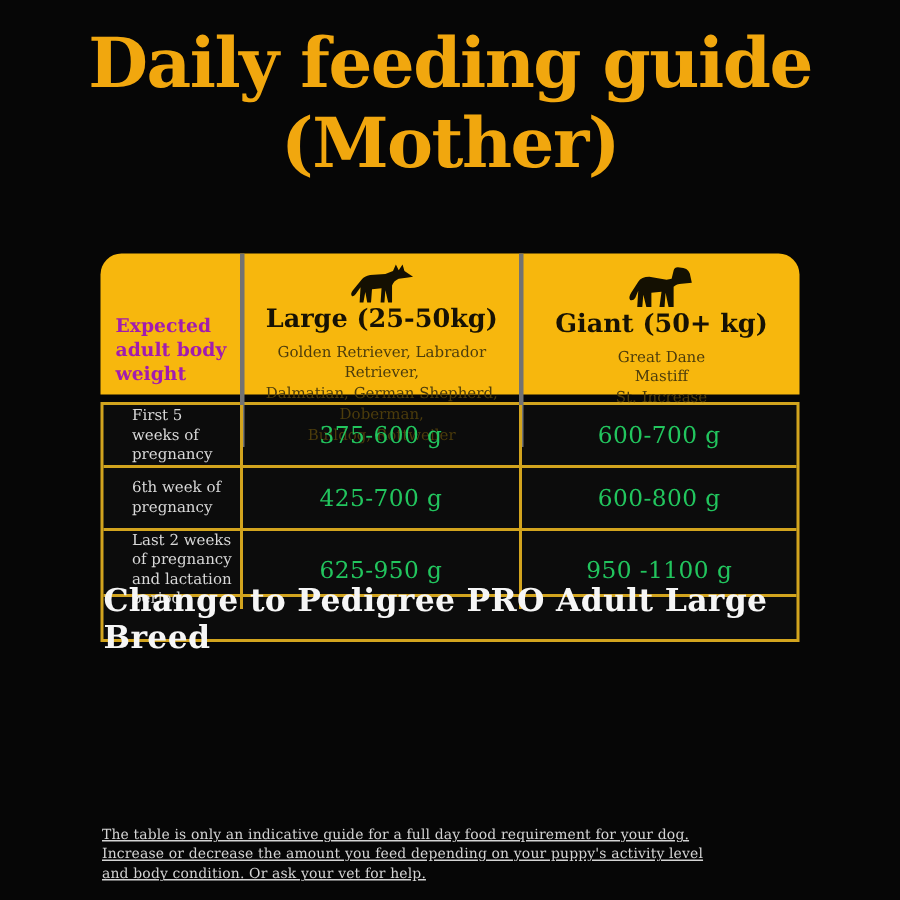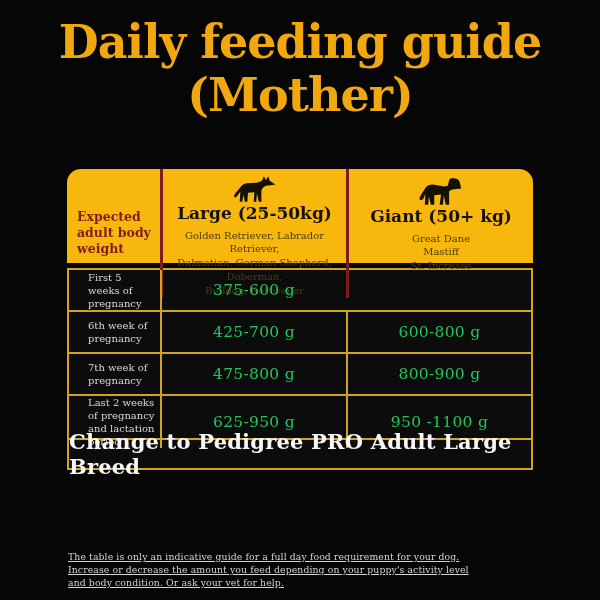--- a/index.html
+++ b/index.html
@@ -10,22 +10,22 @@
   
   .title{position:absolute;top:16px;left:0;right:0;margin:0;text-align:center;
     color:#F1A70E;font-weight:bold;font-size:46px;line-height:1.15;letter-spacing:-1px;}
   .title span{display:block;}
   
   .ftable{position:absolute;left:67px;top:169px;width:466px;}
   .thead{display:grid;grid-template-columns:93px 186px 187px;background:#F7B70D;
     border-radius:14px 14px 0 0;height:94px;box-sizing:border-box;}
   .th{box-sizing:border-box;}
   .th-weight{display:flex;align-items:center;padding:0 6px 0 10px;
-    font-size:12.5px;font-weight:bold;color:#7f1d1d;line-height:1.3;}
-  .th-col{border-left:3px solid #7f1d1d;display:flex;flex-direction:column;
+    font-size:12.5px;font-weight:bold;color:#a21caf;line-height:1.3;}
+  .th-col{border-left:3px solid #737373;display:flex;flex-direction:column;
     align-items:center;justify-content:flex-start;padding-top:6px;text-align:center;}
   .dog-icon{display:block;}
   .col-title{font-size:17px;font-weight:bold;color:#171204;line-height:1.1;margin-top:1px;}
   .breeds{font-size:10px;color:#4c3c0c;line-height:1.38;margin-top:6px;white-space:pre-line;}
   .tbody{margin-top:5px;border:2px solid #D2A41E;background:#0c0c0c;}
   .tr{display:grid;grid-template-columns:91px 186px 185px;height:40px;
     border-bottom:2px solid #D2A41E;}
   .tr.tall{height:42px;}
   .td{display:flex;align-items:center;box-sizing:border-box;}
   .td-label{font-size:10px;color:#D9D9D9;padding:0 4px 0 19px;line-height:1.3;
@@ -80,33 +80,29 @@
 Mastiff
 St. Increase</div>
       </div>
     </div>
 
     <div class="tbody">
 
       <div class="tr">
         <div class="td td-label">First 5 weeks of pregnancy</div>
         <div class="td td-val">375-600 g</div>
+        <div class="td td-val">600-700 g</div>
       </div>
 
       <div class="tr">
         <div class="td td-label">6th week of pregnancy</div>
         <div class="td td-val">425-700 g</div>
         <div class="td td-val">600-800 g</div>
       </div>
 
-      <div class="tr">
-        <div class="td td-label">7th week of pregnancy</div>
-        <div class="td td-val">475-800 g</div>
-        <div class="td td-val">800-900 g</div>
-      </div>
 
       <div class="tr tall">
         <div class="td td-label">Last 2 weeks of pregnancy and lactation period</div>
         <div class="td td-val">625-950 g</div>
         <div class="td td-val">950 -1100 g</div>
       </div>
 
       <div class="tfoot">
         <span>Change to Pedigree PRO Adult Large Breed</span>
       </div>

